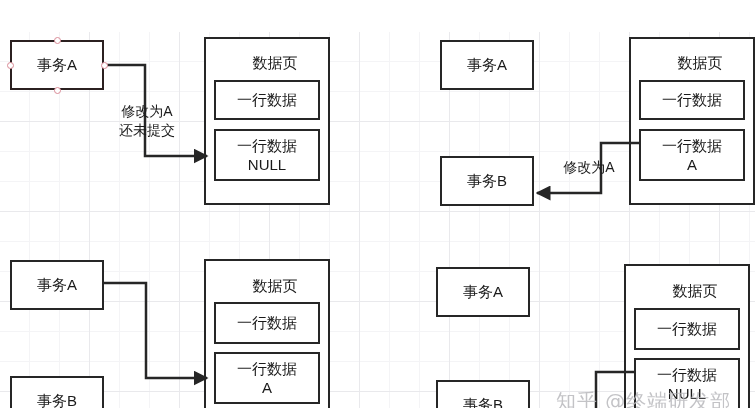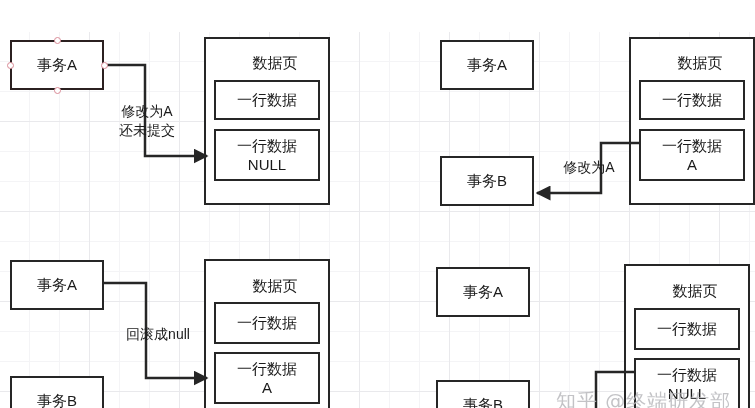--- a/index.html
+++ b/index.html
@@ -168,21 +168,20 @@
     <span>事务B</span>
   </div>
 
   <div class="page-box" style="left:204px; top:227px; width:126px; height:172px;">
   </div>
   <div class="page-title" style="left:204px; top:245px; width:126px;">数据页</div>
   <div class="row-box" style="left:214px; top:270px; width:106px; height:42px;">一行数据</div>
   <div class="row-box" style="left:214px; top:320px; width:106px; height:52px;">一行数据
 A</div>
 
-  <div class="edge-label" style="left:116px; top:293px; width:84px;">回滚成null</div>
 
   <div class="node" style="left:436px; top:235px; width:94px; height:50px;">
     <span>事务A</span>
   </div>
   <div class="node" style="left:436px; top:348px; width:94px; height:50px;">
     <span>事务B</span>
   </div>
 
   <div class="page-box" style="left:624px; top:232px; width:126px; height:172px;">
   </div>

